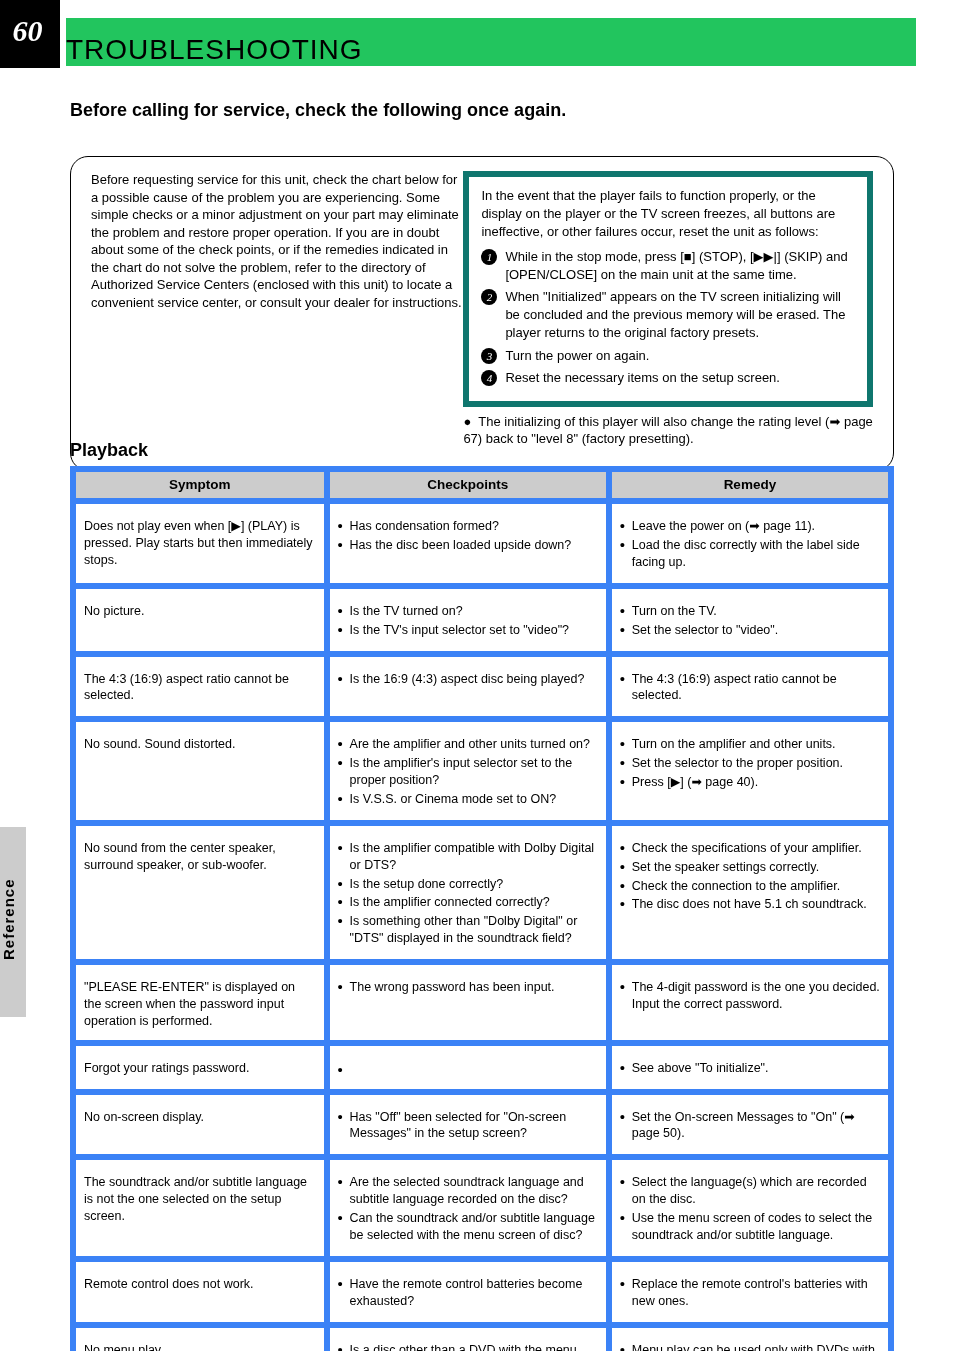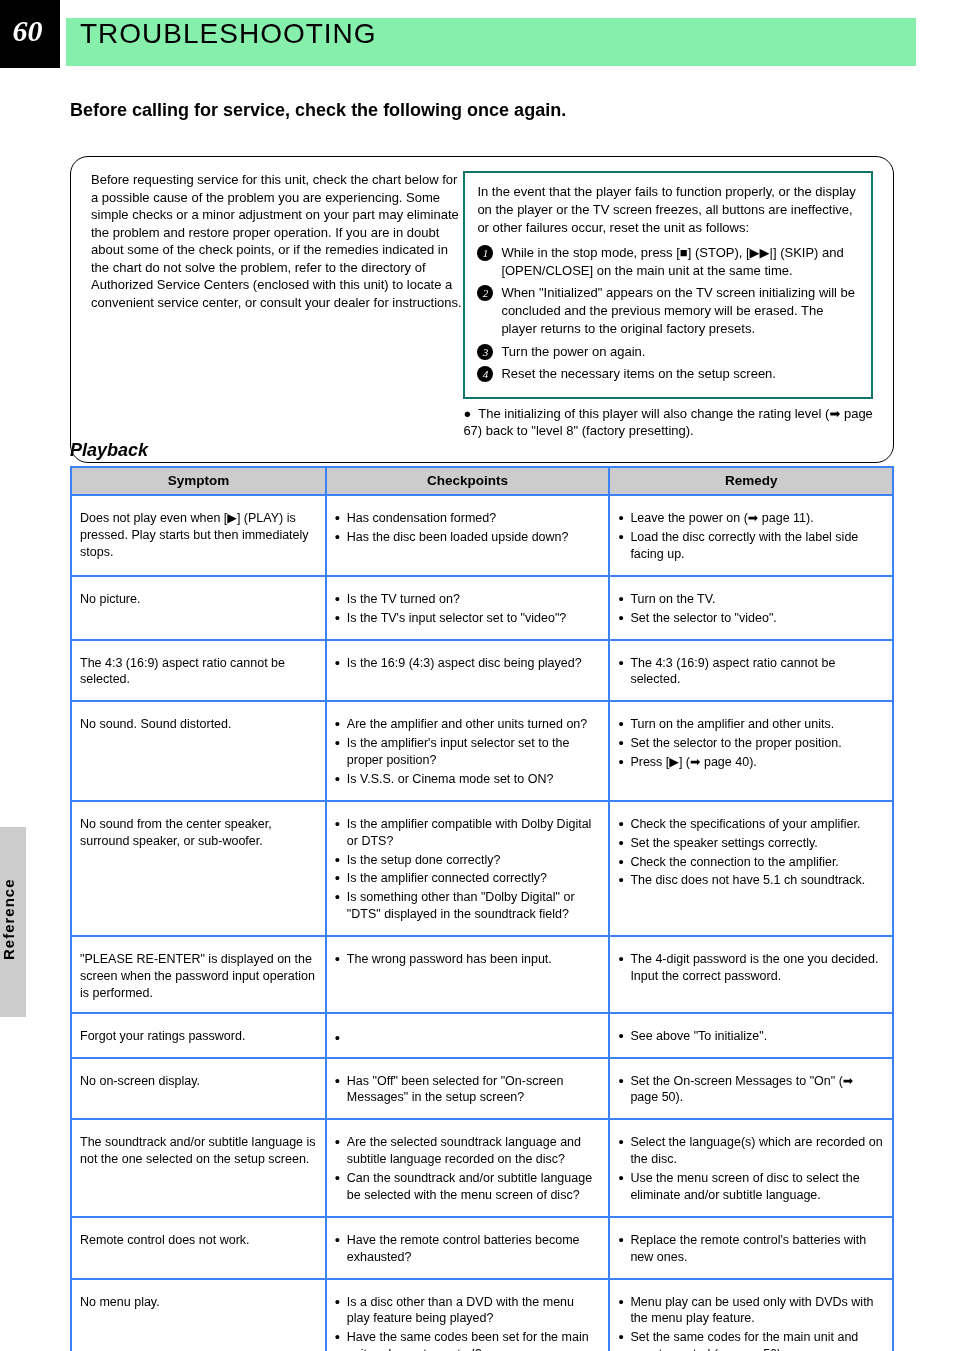--- a/index.html
+++ b/index.html
@@ -37,39 +37,38 @@
     font-family: "Times New Roman", Georgia, serif;
     font-style: italic;
     font-weight: bold;
   }
   .titlebar {
     position: absolute;
     top: 18px;
     left: 66px;
     right: 38px;
     height: 48px;
-    background: #86efac;
+    background: #22c55e;
     display: flex;
-    align-items: flex-start;
-    padding-left: 14px;
+    align-items: flex-end;
     box-sizing: border-box;
   }
   .titlebar-text {
     font-size: 28px;
     font-weight: normal;
     letter-spacing: 1px;
   }
   .section-heading {
     position: absolute;
     left: 70px;
     font-size: 18px;
     font-weight: bold;
   }
   .sh-initial { top: 100px; }
-  .sh-playback { top: 440px; font-style: italic; }
+  .sh-playback { top: 440px; }
 
   .initialize-box {
     position: absolute;
     top: 156px;
     left: 70px;
     right: 60px;
     border: 1px solid #000;
     border-radius: 18px;
     padding: 14px 20px 22px 20px;
     box-sizing: border-box;
@@ -82,21 +81,21 @@
   .init-cols {
     display: flex;
   }
   .init-left {
     flex: 1;
     font-size: 13px;
     line-height: 1.35;
   }
   .init-right {
     flex: 1.1;
-    border: 2px solid #0f766e;
+    border: 6px solid #0f766e;
     padding: 10px 12px;
     font-size: 13px;
     line-height: 1.4;
   }
   .init-step {
     display: flex;
     gap: 8px;
     margin-bottom: 4px;
   }
   .circ {
@@ -125,21 +124,21 @@
     top: 466px;
     left: 70px;
     right: 60px;
     width: calc(100% - 130px);
     border-collapse: collapse;
     table-layout: fixed;
     font-size: 12.5px;
     line-height: 1.35;
   }
   table.trouble th, table.trouble td {
-    border: 2px solid #3b82f6;
+    border: 6px solid #3b82f6;
     vertical-align: top;
   }
   table.trouble th {
     background: #cccccc;
     text-align: center;
     font-weight: bold;
     padding: 4px 6px;
     font-size: 13.5px;
   }
   table.trouble td {
@@ -368,21 +367,21 @@
           <td>The soundtrack and/or subtitle language is not the one selected on the setup screen.</td>
           <td>
             <ul class="bul">
               <li>Are the selected soundtrack language and subtitle language recorded on the disc?</li>
               <li>Can the soundtrack and/or subtitle language be selected with the menu screen of disc?</li>
             </ul>
           </td>
           <td>
             <ul class="bul">
               <li>Select the language(s) which are recorded on the disc.</li>
-              <li>Use the menu screen of disc to select the eliminate and/or subtitle language.</li>
+              <li>Use the menu screen of codes to select the soundtrack and/or subtitle language.</li>
             </ul>
           </td>
         </tr>
         <tr>
           <td>Remote control does not work.</td>
           <td>
             <ul class="bul">
               <li>Have the remote control batteries become exhausted?</li>
             </ul>
           </td>

